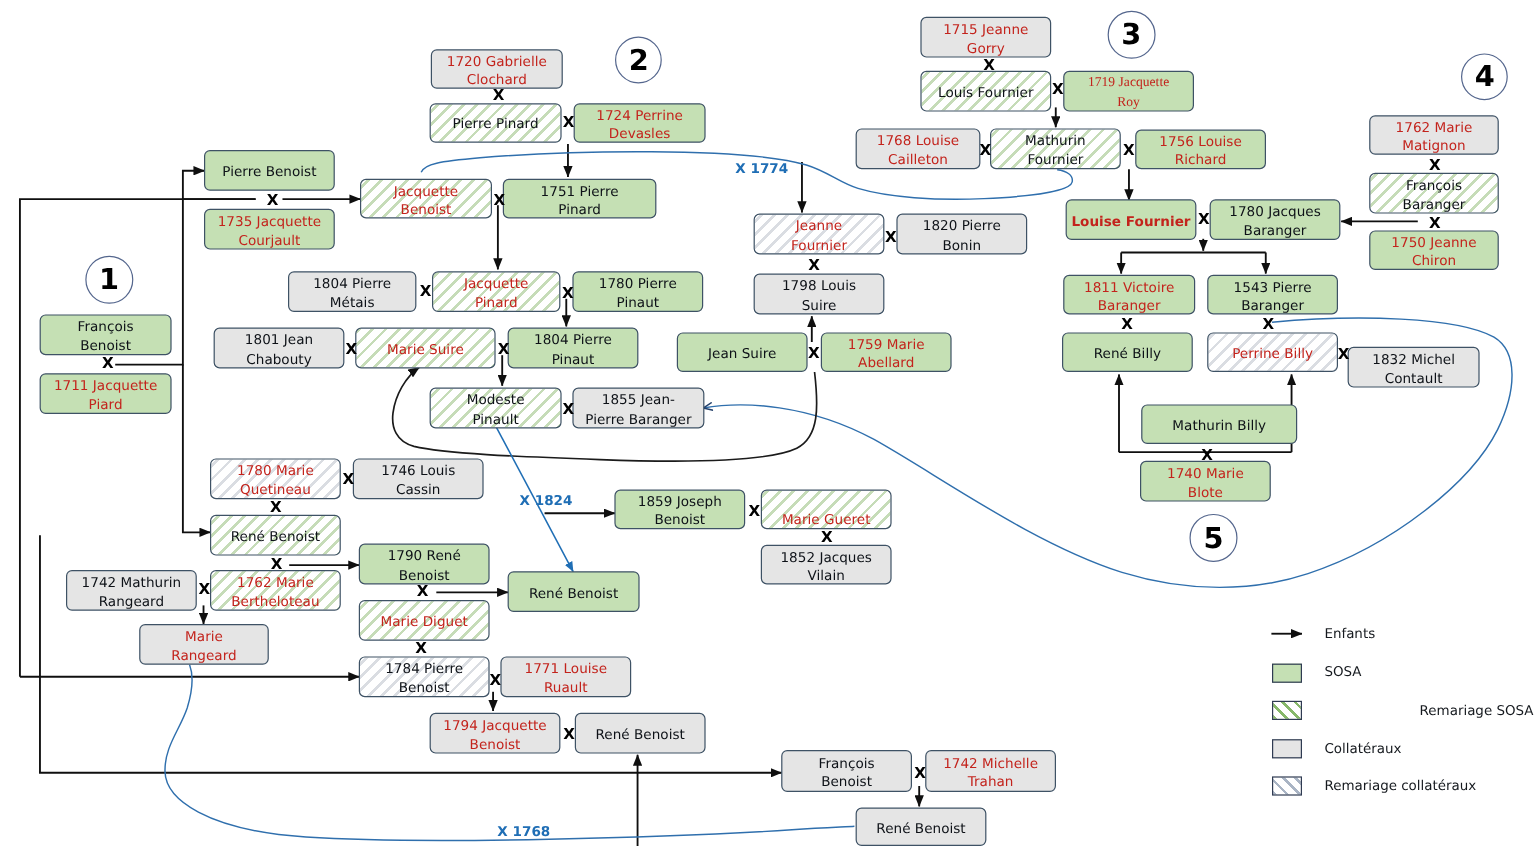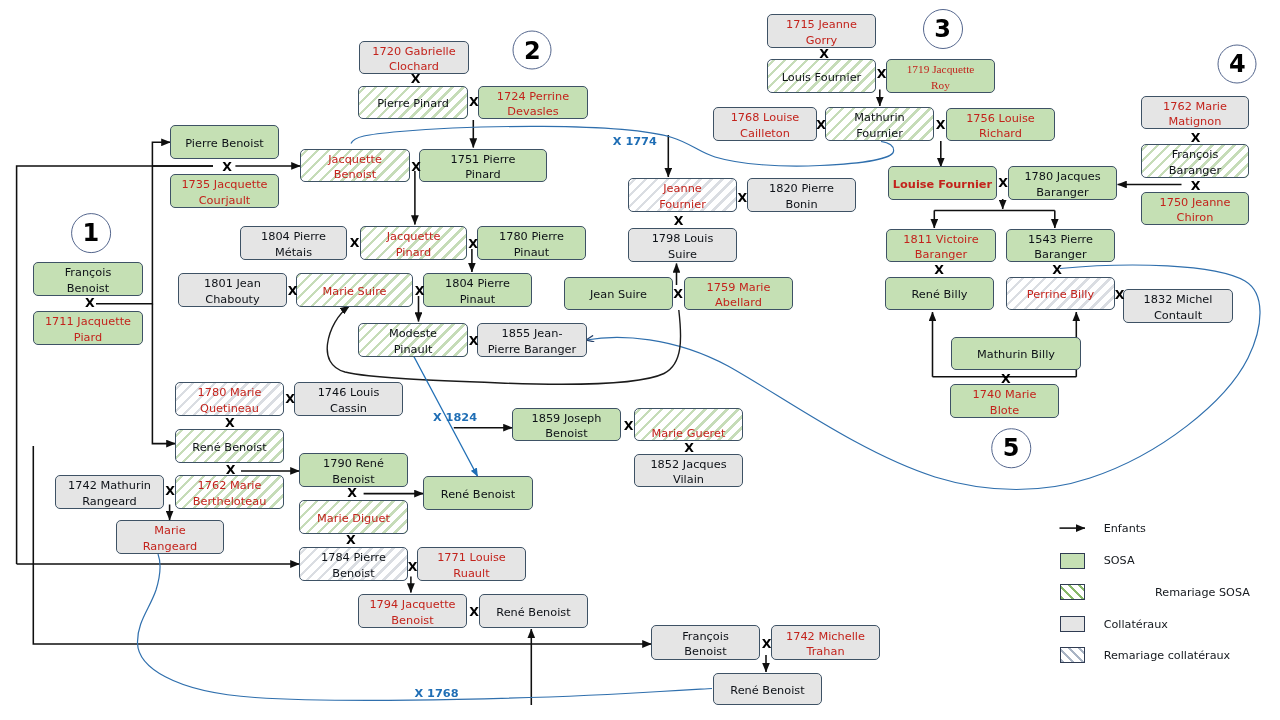--- a/index.html
+++ b/index.html
@@ -475,19 +475,19 @@
 <div id="label-group">
       <div class="elabel" style="left: 634.8px; top: 141.1px;">X 1774</div>
       <div class="elabel" style="left: 455px; top: 417px;">X 1824</div>
       <div class="elabel" style="left: 436.5px; top: 692.5px;">X 1768</div>
     </div>
 <div id="legend-group">
       <div class="lgtxt" style="left: 1103.7px; top: 528.1px;">Enfants</div>
       <div class="lgbox sosa" style="left: 1060.4px; top: 552.7px; width: 25px; height: 16px;"></div>
       <div class="lgtxt" style="left: 1103.7px; top: 560.4px;">SOSA</div>
       <div class="lgbox sosah" style="left: 1060.4px; top: 584px; width: 25px; height: 16px;"></div>
-      <div class="lgtxt" style="left: 1110px; top: 592px; padding-left: 45px;">Remariage SOSA</div>
+      <div class="lgtxt" style="left: 1138px; top: 592px; padding-left: 45px;">Remariage SOSA</div>
       <div class="lgbox coll" style="left: 1060.4px; top: 615.9px; width: 25px; height: 16px;"></div>
       <div class="lgtxt" style="left: 1103.7px; top: 623.5px;">Collatéraux</div>
       <div class="lgbox collh" style="left: 1060.4px; top: 646.8px; width: 25px; height: 16px;"></div>
       <div class="lgtxt" style="left: 1103.7px; top: 654.6px;">Remariage collatéraux</div>
     </div>
 </div>
 
 </body></html>

